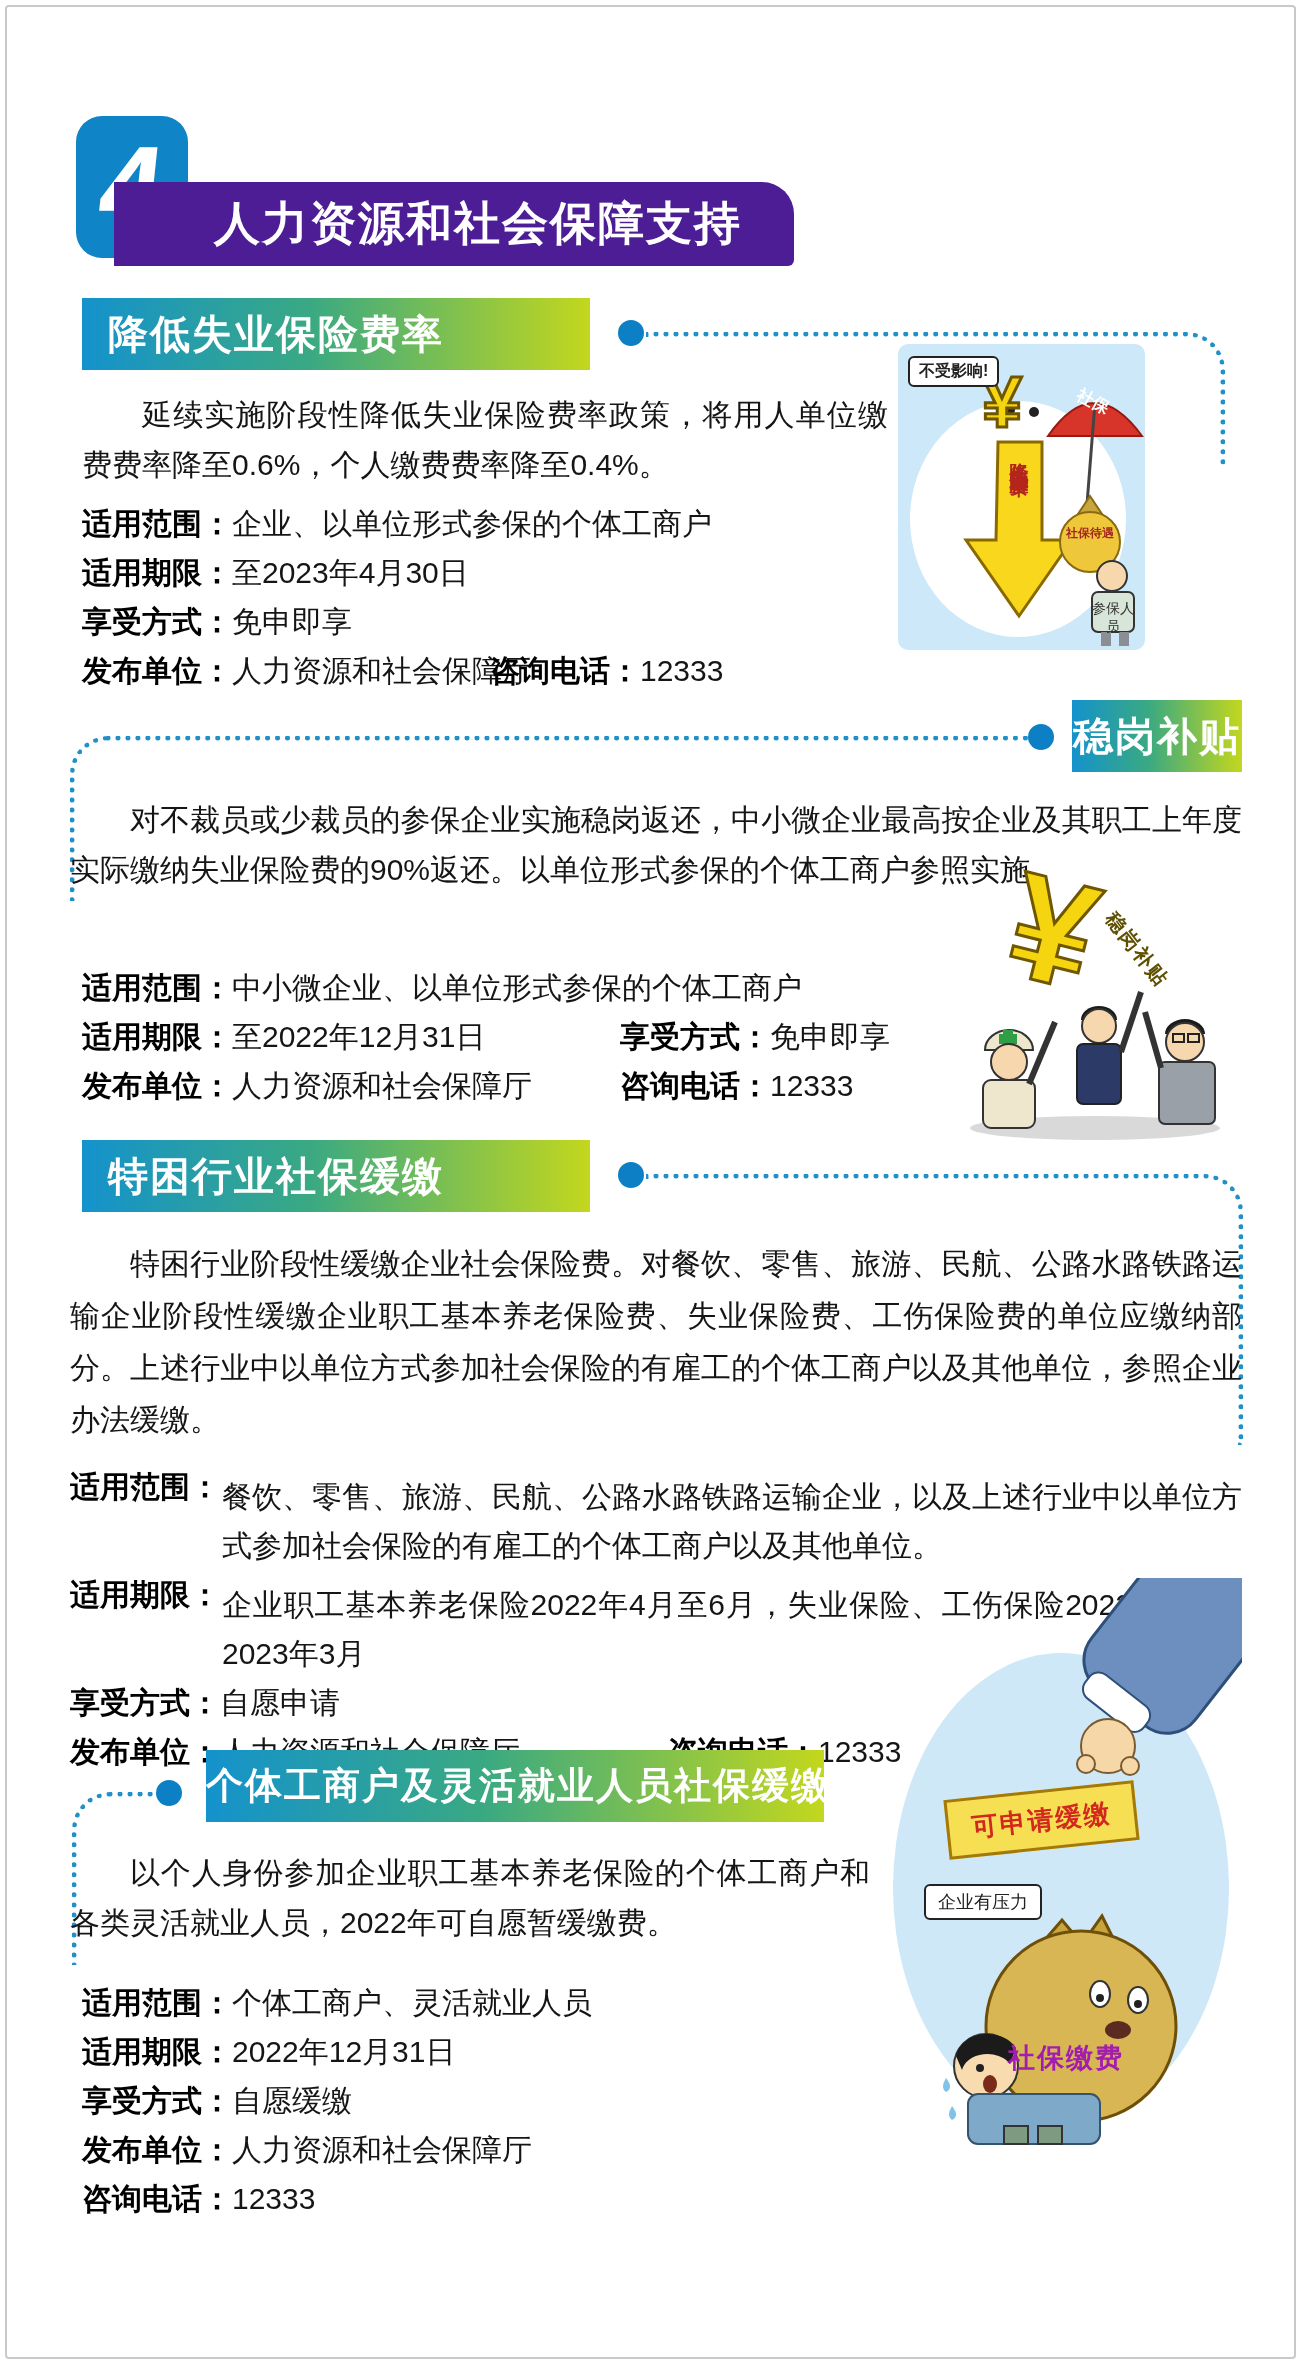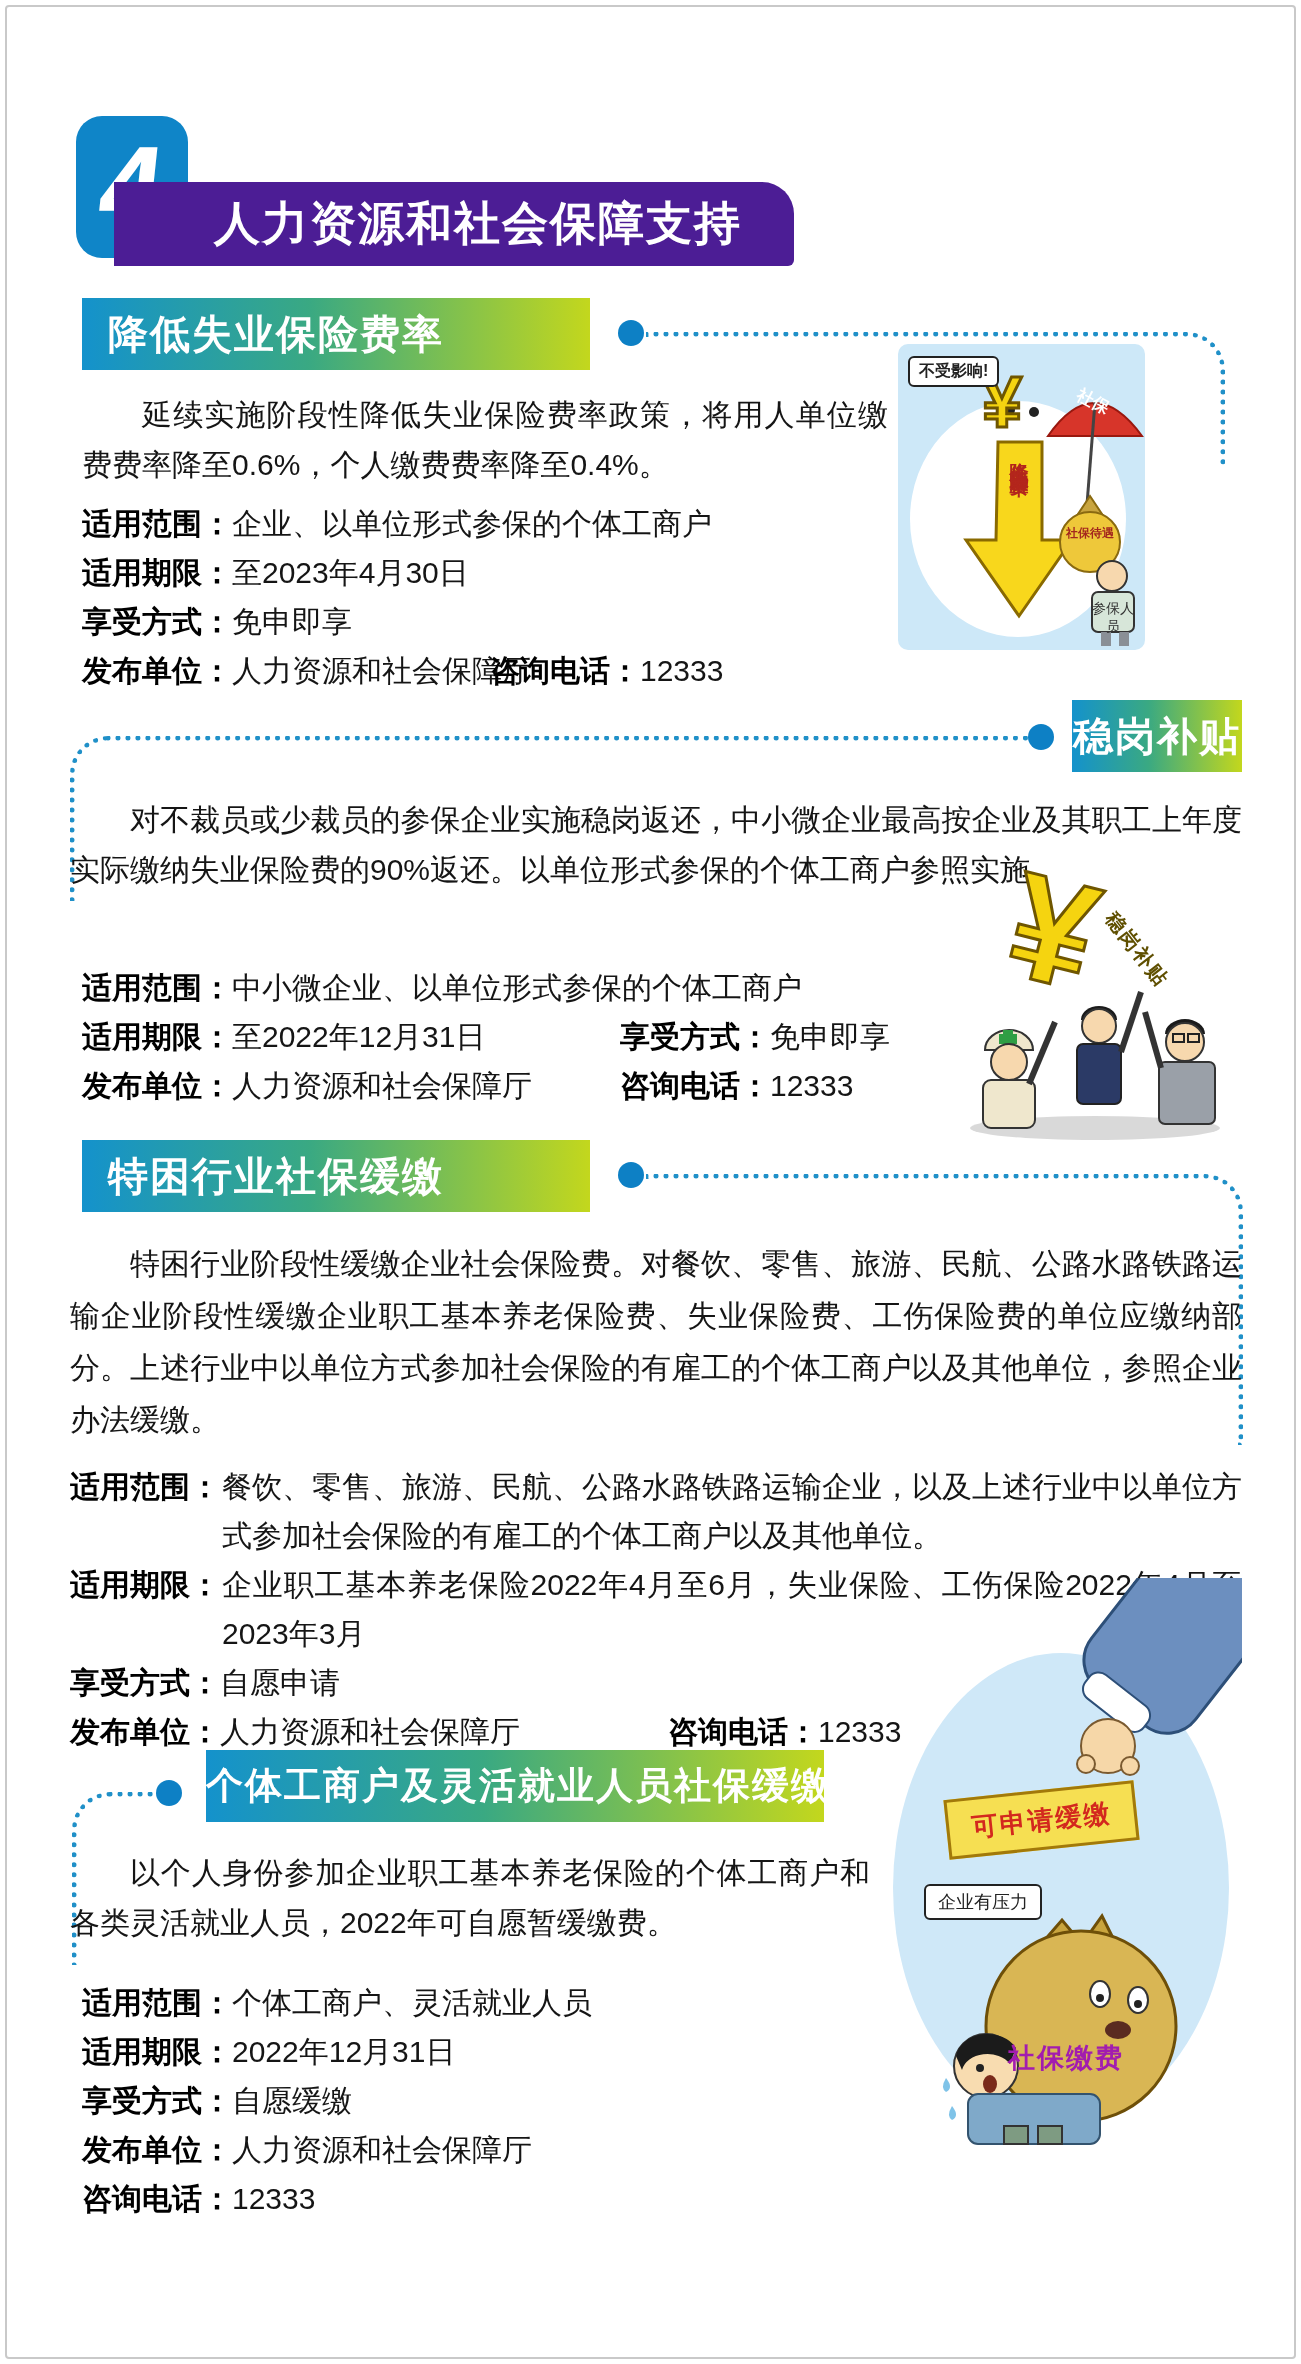--- a/index.html
+++ b/index.html
@@ -26,21 +26,21 @@
   .dl.tr{border-top:5px dotted #2090c8;border-right:5px dotted #2090c8;border-top-right-radius:38px;}
   .dl.tl{border-top:5px dotted #2090c8;border-left:5px dotted #2090c8;border-top-left-radius:38px;}
 
   
   .para{position:absolute;font-size:30px;line-height:50px;text-align:justify;text-indent:2em;color:#151515;}
   .details{position:absolute;font-size:30px;line-height:49px;color:#151515;}
   .row{white-space:nowrap;}
   .frow{display:flex;white-space:normal;}
   .lbl{font-weight:bold;color:#000;}
   .frow .lbl{flex:none;width:152px;}
-  .frow .val{flex:1;text-align:justify;}
+  .frow .val{flex:1;text-align:justify;margin-top:10px;}
   .pair1-w408{display:inline-block;width:408px;}
   .pair1-w538{display:inline-block;width:538px;}
   .pair1-w598{display:inline-block;width:598px;}
 
   
   .illo{position:absolute;}
   .illo1{left:898px;top:344px;width:247px;height:306px;background:#cde8f8;border-radius:10px;overflow:hidden;}
   .illo2{left:945px;top:872px;width:297px;height:272px;}
   .illo3{left:886px;top:1578px;width:356px;height:572px;}
   .abs{position:absolute;}

